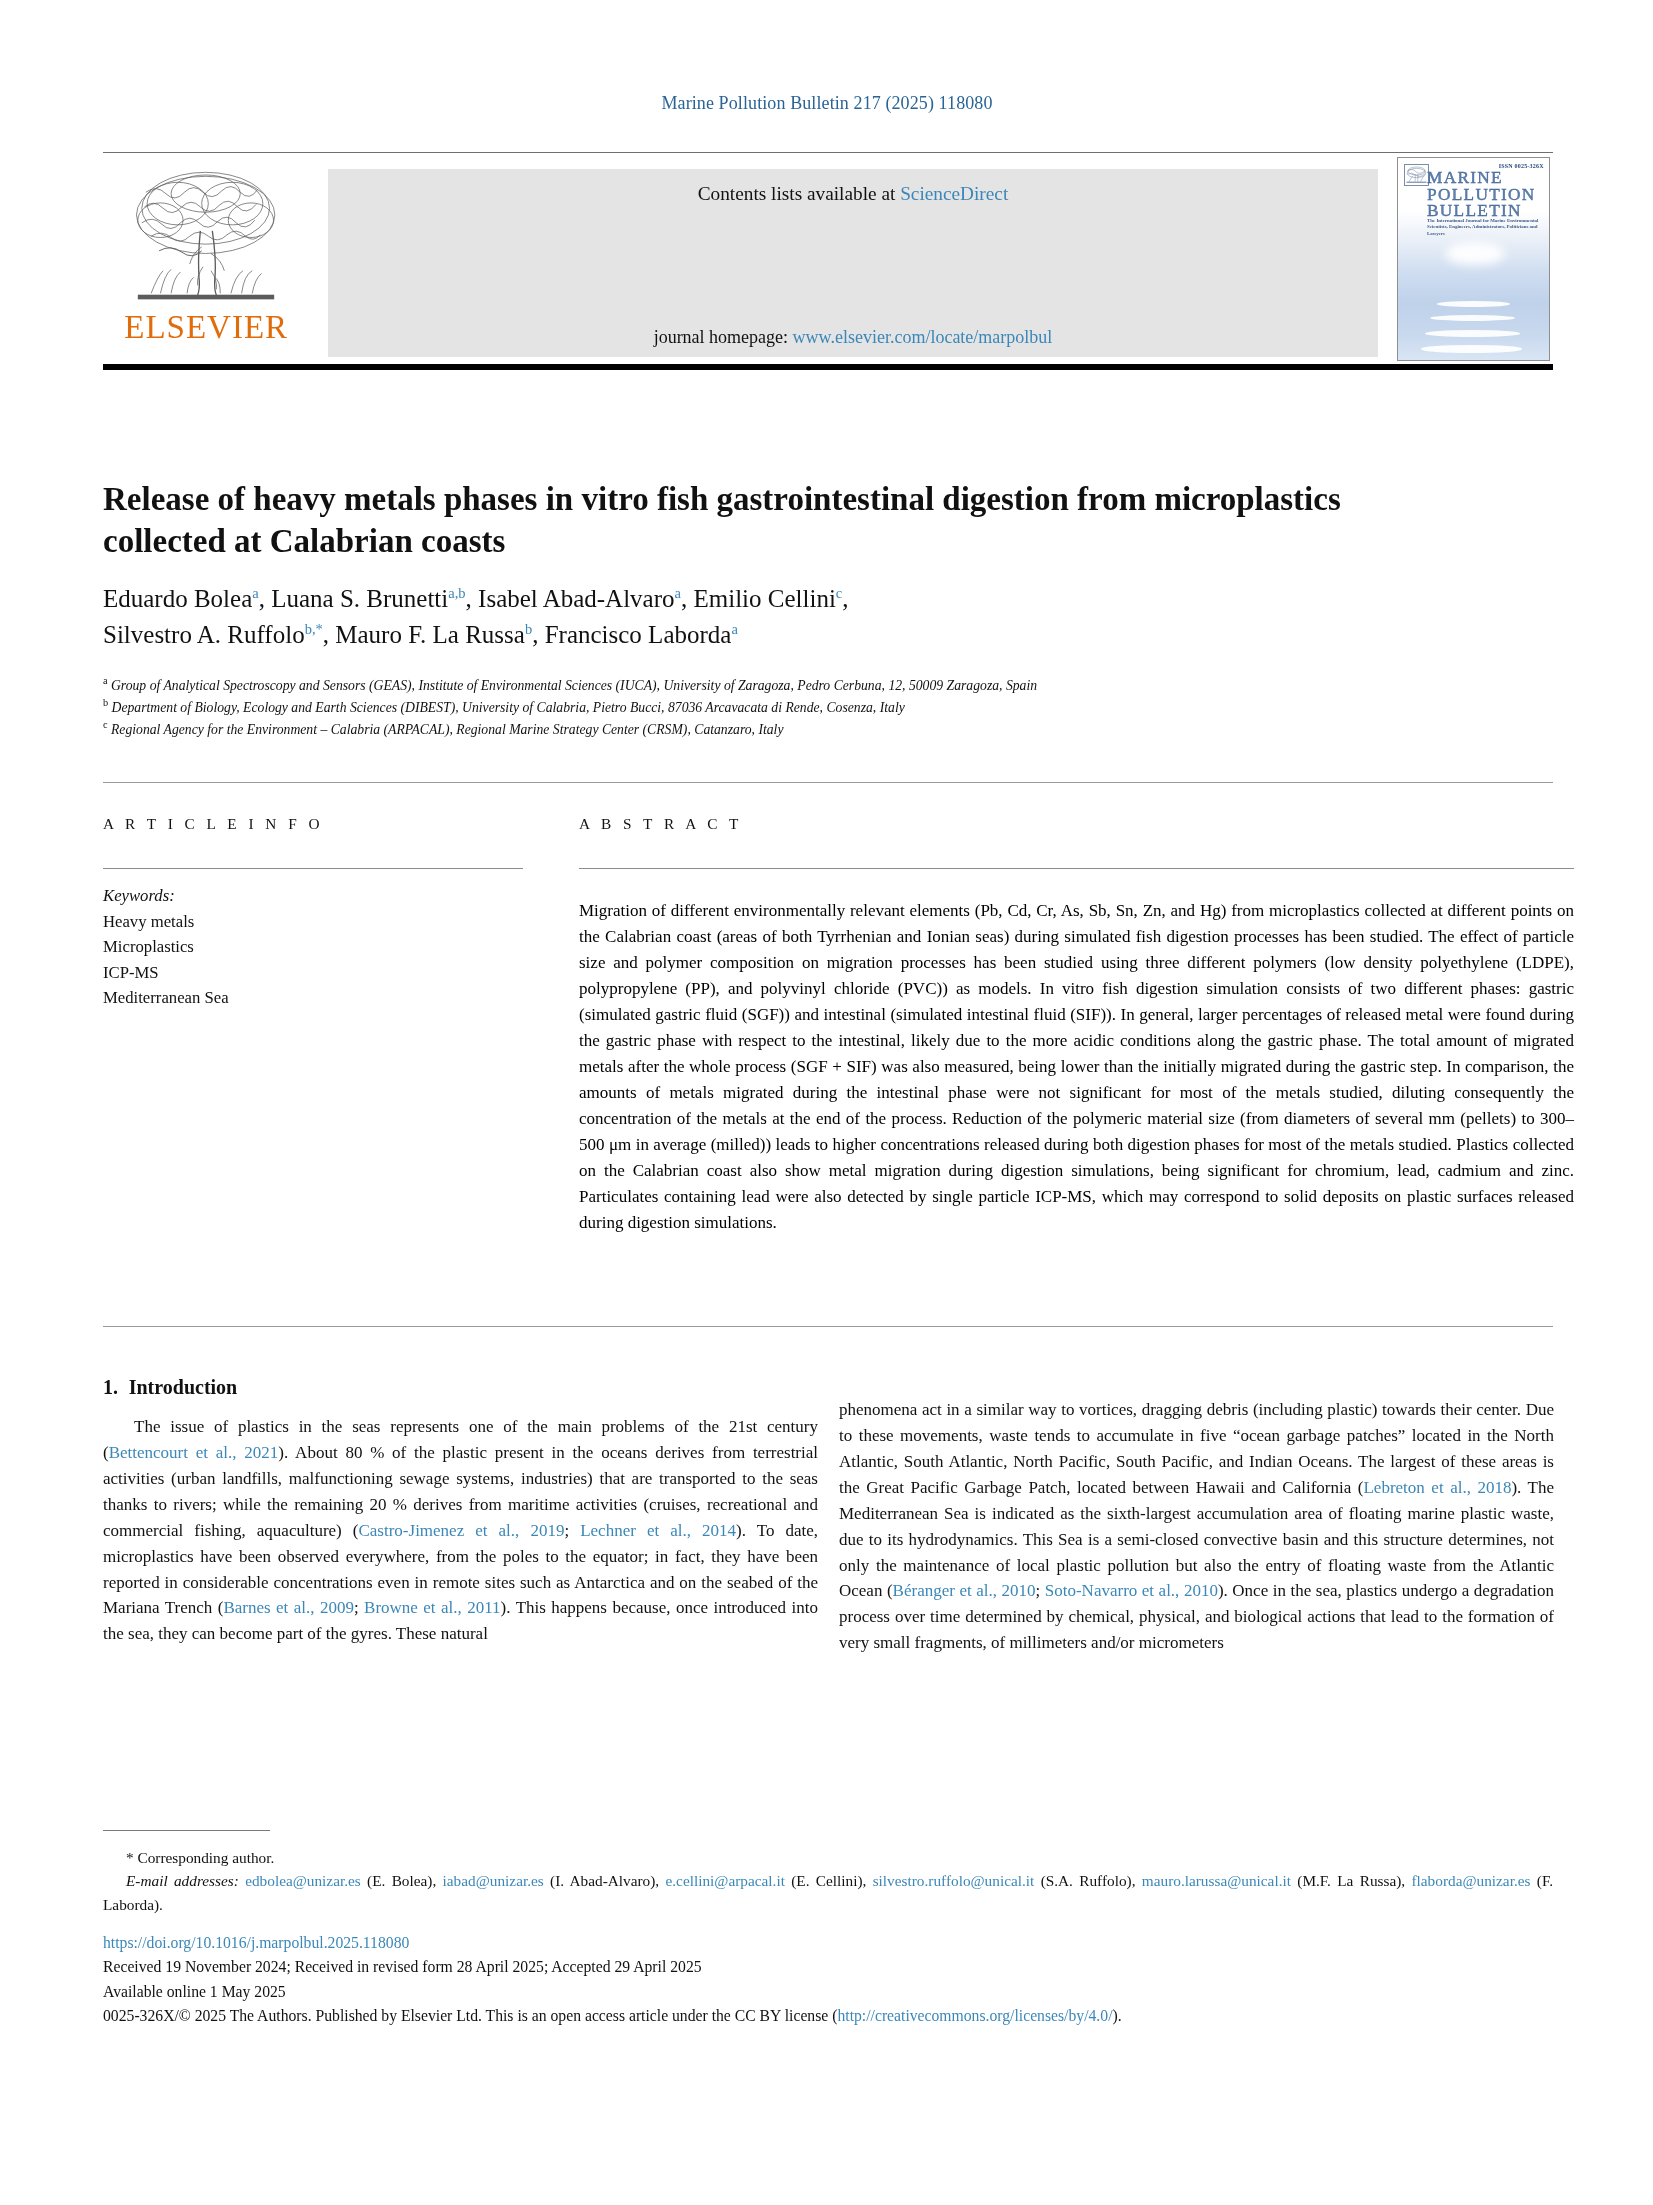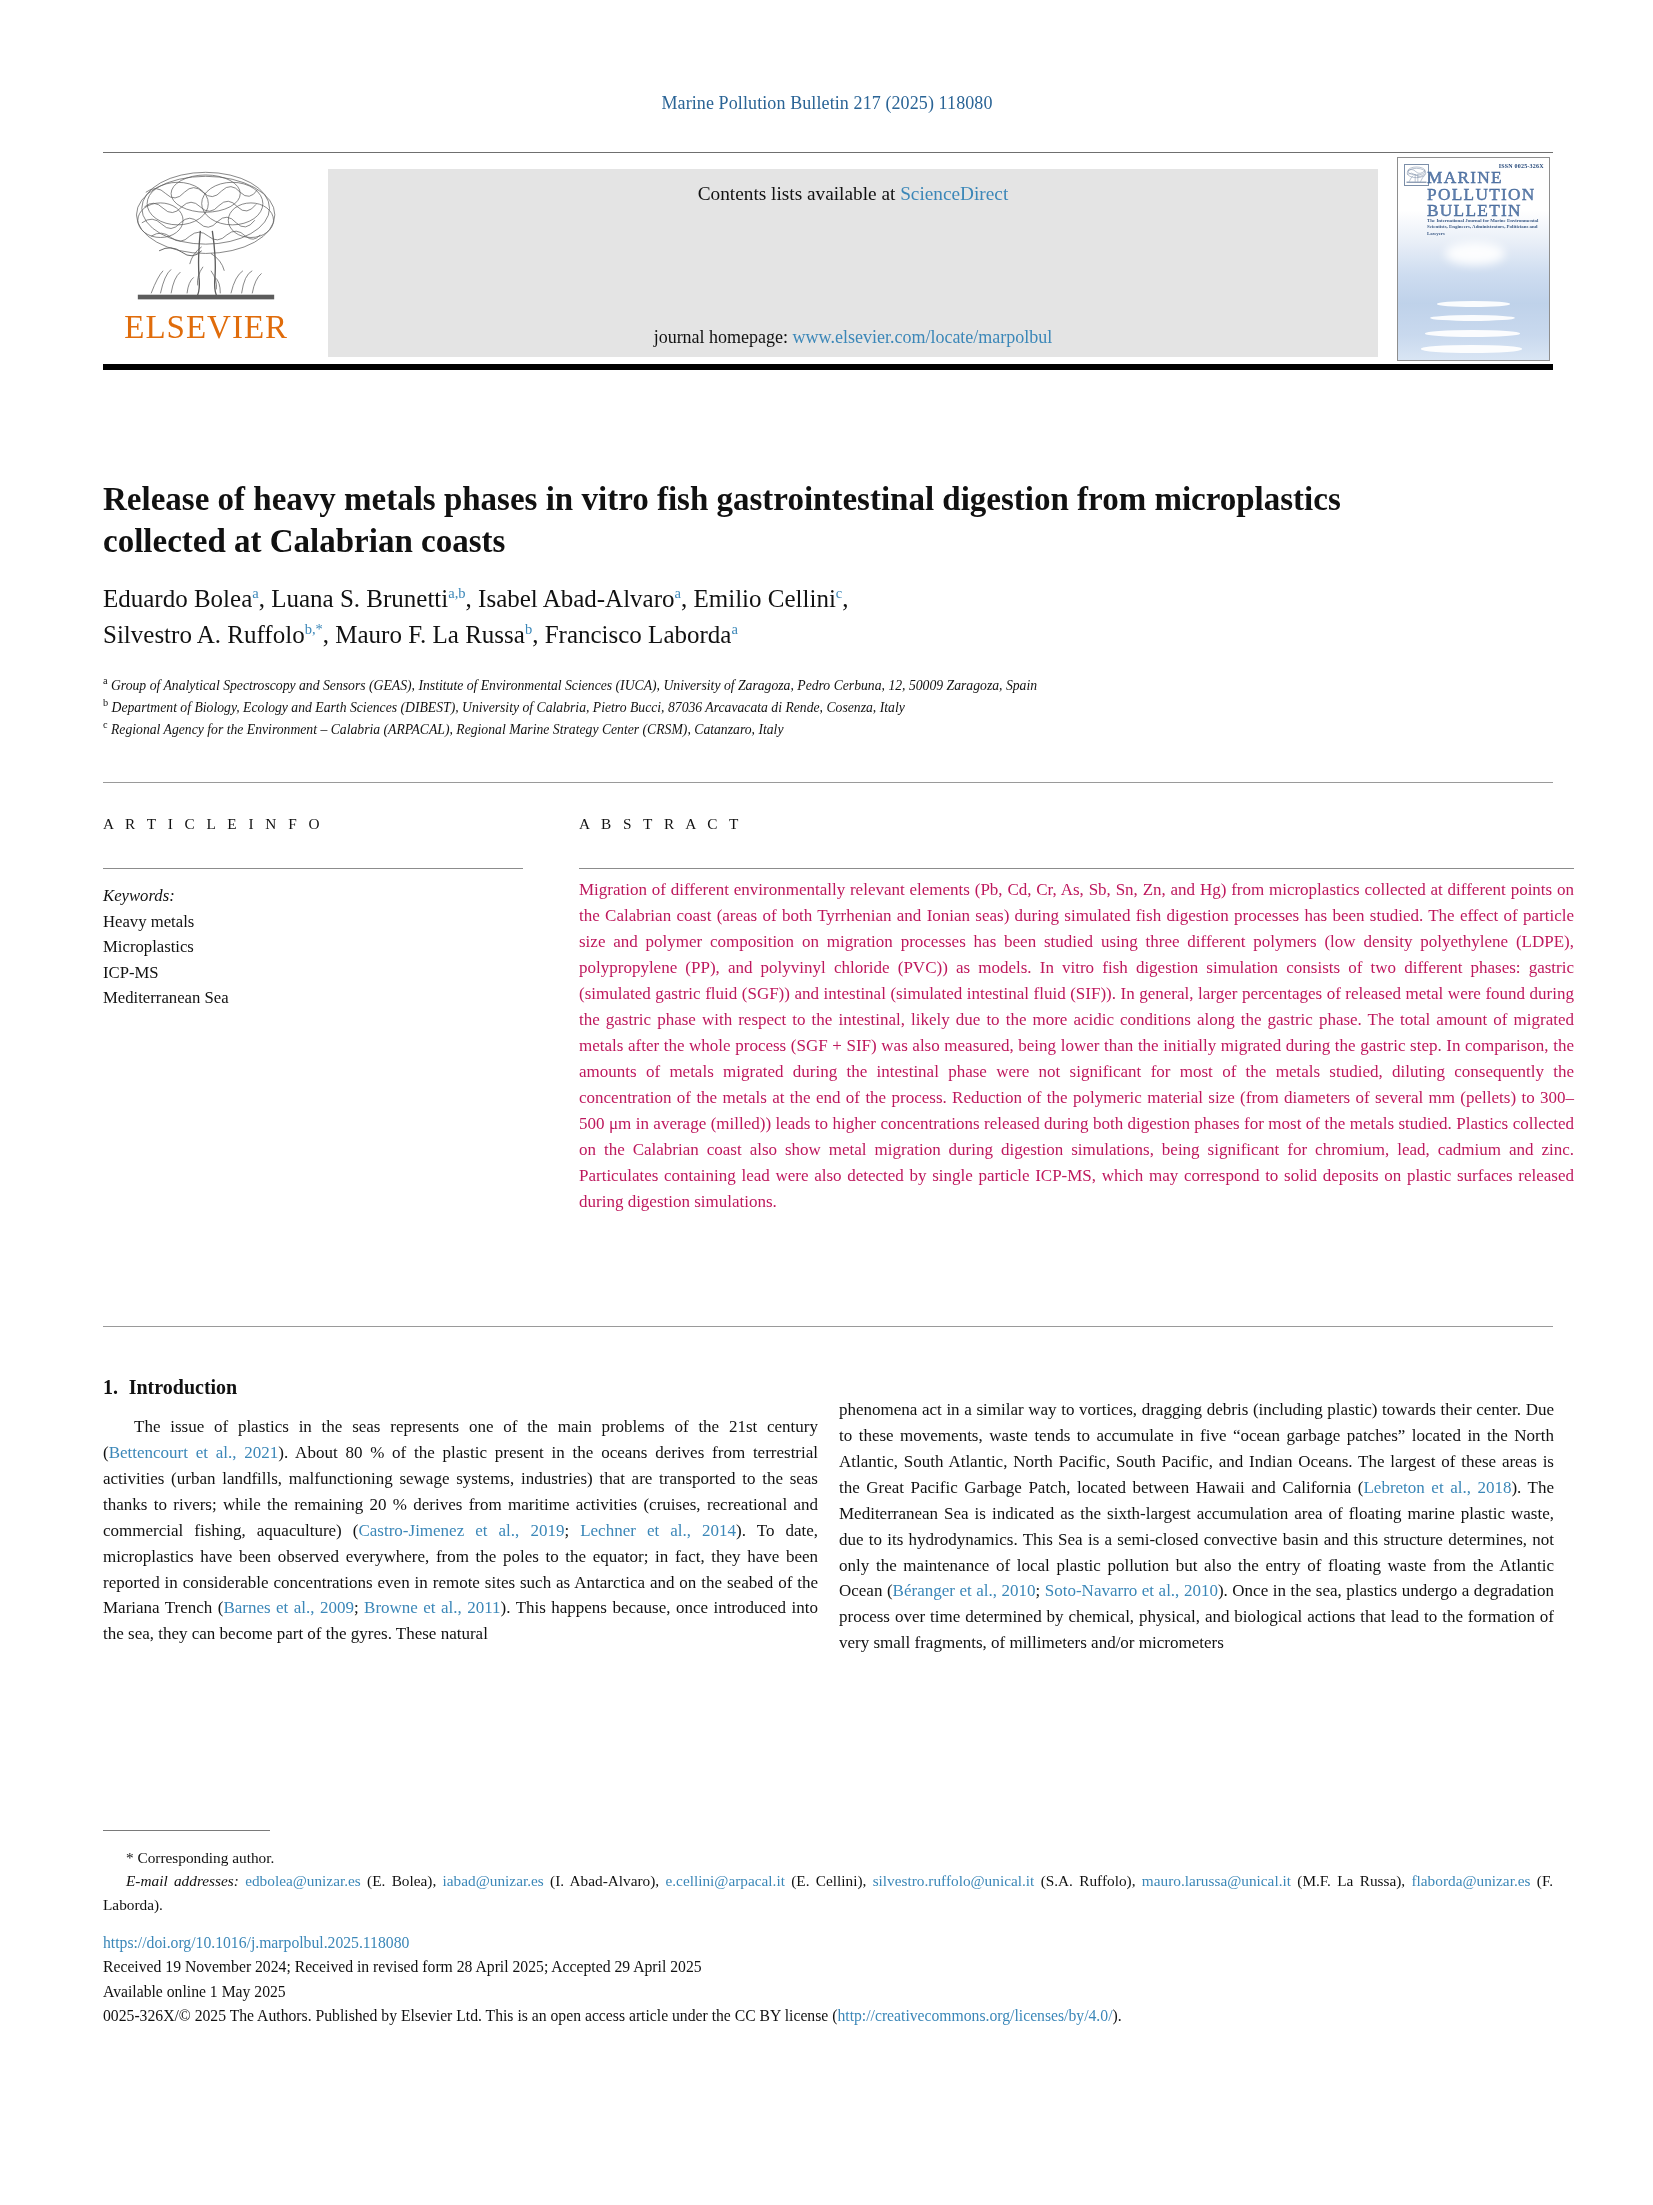--- a/index.html
+++ b/index.html
@@ -108,22 +108,22 @@
   
   .info-col { position:absolute; left:103px; top:815px; width:420px; }
   .abs-col  { position:absolute; left:579px; top:815px; width:995px; }
   .sec-label {
     font-size:15.3px; letter-spacing:4px; color:#111; white-space:nowrap;
   }
   .sec-rule { margin-top:35px; height:0.7px; background:#8c8c8c; width:100%; }
   .kw-block { margin-top:14.7px; font-size:16.7px; line-height:1.52; color:#111; }
   .kw-head { font-style:italic; }
   .abs-body {
-    margin-top:8px; font-size:17px; line-height:1.53;
-    text-align:justify; color:#be185d; hyphens:none;
+    margin-top:29px; font-size:17px; line-height:1.53;
+    text-align:justify; color:#000000; hyphens:none;
   }
 
   
   .h2 {
     position:absolute; left:103px; top:1376px;
     font-size:20px; font-weight:bold; color:#111;
   }
   .h2 .num { margin-right:10.7px; }
   .col {
     position:absolute; top:1414px; width:715px;

